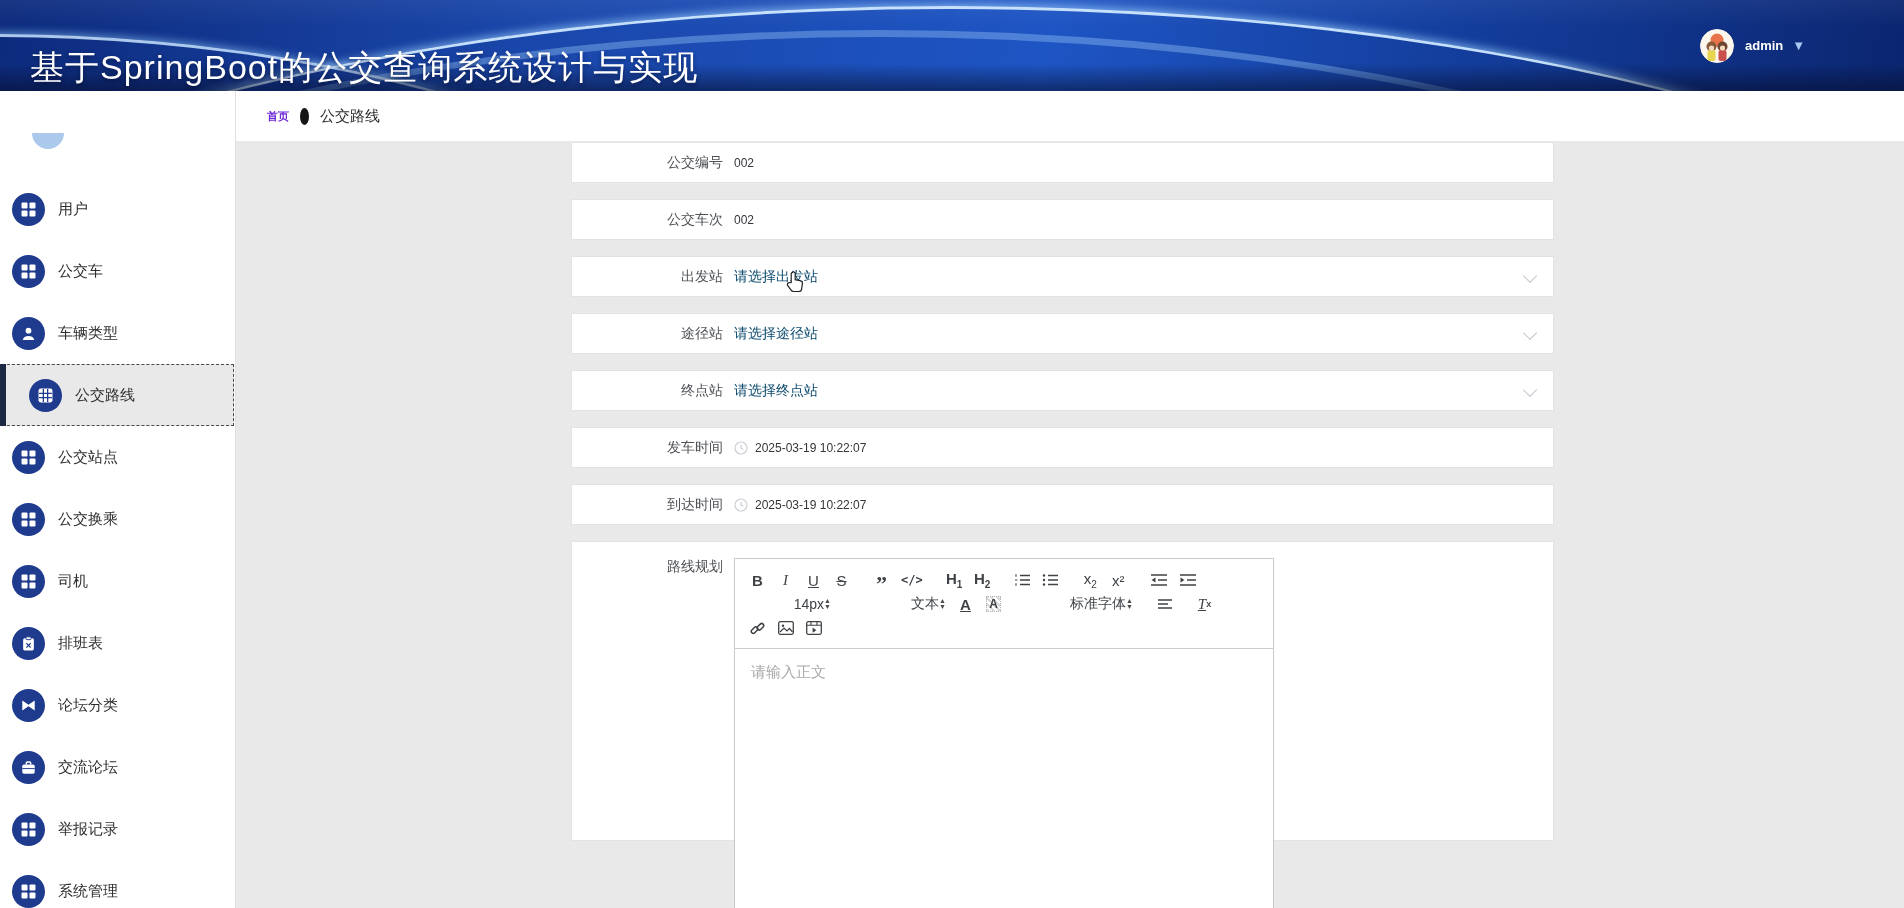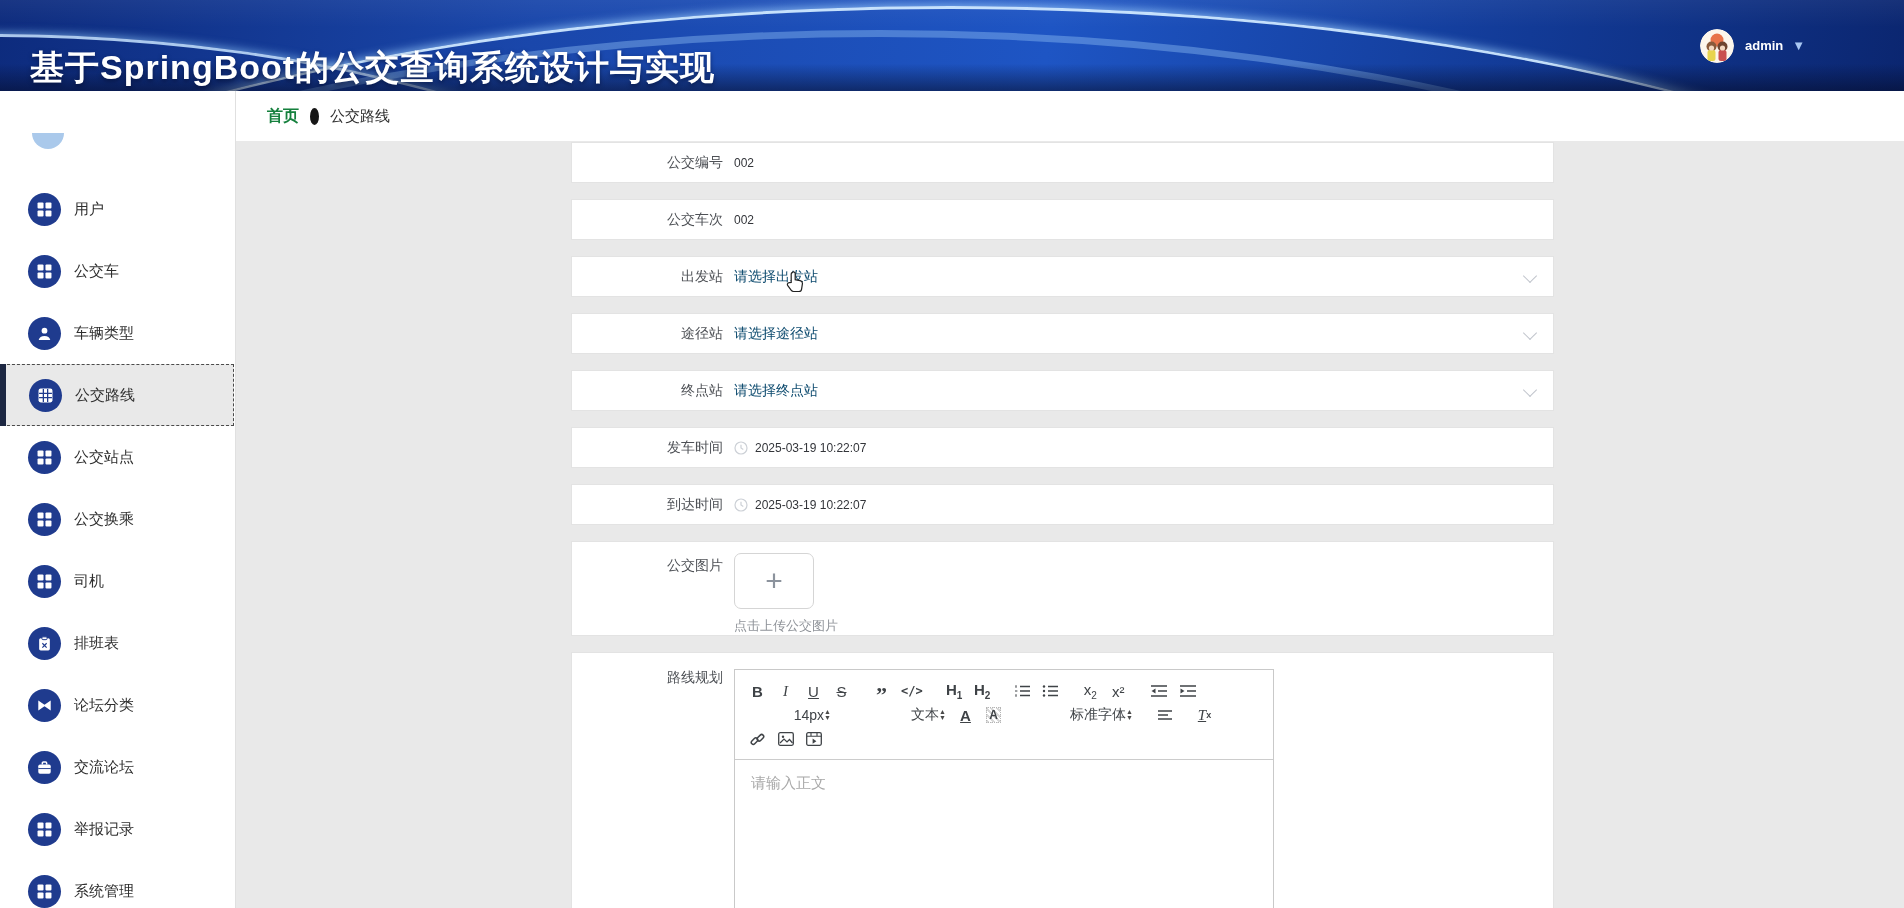--- a/index.html
+++ b/index.html
@@ -9,40 +9,40 @@
   
   .app-header{position:absolute;left:0;top:0;width:1904px;height:91px;overflow:hidden;
     background:linear-gradient(100deg,#0d2b7d 0%,#1a47ab 28%,#1e55c4 55%,#123a96 80%,#0b2670 100%)}
   .app-header::after{content:'';position:absolute;inset:0;
     background:linear-gradient(to bottom,rgba(255,255,255,.05),transparent 30%,transparent 70%,rgba(4,10,38,.55))}
   .arc{position:absolute;border-radius:50%;pointer-events:none}
   .arc.a1{width:2600px;height:1000px;left:-350px;top:6px;border-top:3px solid rgba(205,232,255,.95);box-shadow:0 -2px 10px rgba(160,210,255,.7)}
   .arc.a2{width:2600px;height:1150px;left:-420px;top:30px;border-top:7px solid rgba(150,198,248,.40)}
   .arc.a3{width:1700px;height:760px;left:-860px;top:34px;border-top:3px solid rgba(200,228,255,.85);box-shadow:0 -2px 8px rgba(150,205,255,.55)}
   .app-title{position:absolute;left:30px;top:50%;transform:translateY(-50%);color:#fff;font-size:34px;
-    font-weight:bold;letter-spacing:1px;text-shadow:0 2px 4px rgba(0,5,30,.5);z-index:2}
+    font-weight:normal;letter-spacing:1px;text-shadow:0 2px 4px rgba(0,5,30,.5);z-index:2}
   .user-box{position:absolute;left:1700px;top:50%;transform:translateY(-50%);display:flex;align-items:center;gap:11px;z-index:2;cursor:pointer}
   .avatar{width:34px;height:34px;border-radius:50%;overflow:hidden;flex:none}
   .admin-name{color:#fff;font-size:13px;font-weight:bold}
   .caret-down{color:#a9c7f2;font-size:13px;margin-left:-2px}
 
   
   .sidebar{position:absolute;left:0;top:91px;width:235px;height:817px;background:#fff;border-right:1px solid #e0e0e0;z-index:1}
   .scroll-avatar{position:absolute;left:32px;top:42px;width:32px;height:16px;border-radius:0 0 16px 16px;background:#aac9eb}
   .menu{position:absolute;top:87px;left:0;right:0}
-  .side-item{position:relative;height:62px;display:flex;align-items:center;padding-left:28px;cursor:pointer;box-sizing:border-box}
+  .side-item{position:relative;height:62px;display:flex;align-items:center;padding-left:12px;cursor:pointer;box-sizing:border-box}
   .side-icon{width:33px;height:33px;border-radius:50%;background:#1f3b8e;display:flex;align-items:center;justify-content:center;margin-right:13px;flex:none}
   .side-label{font-size:15px;color:#2f2f2f;white-space:nowrap}
   .side-item.selected{background:#e9e9e9;border:1px dashed #4a4a4a;margin:0 1px 0 2px;padding-left:26px}
   .sel-strip{position:absolute;left:-3px;top:-1px;bottom:-1px;width:6px;background:#1c2742}
 
   
   .main{position:absolute;left:236px;top:91px;width:1668px;height:817px;background:#e9e9e9;overflow:hidden}
   .breadcrumb{height:50px;background:#fff;display:flex;align-items:center;padding-left:31px;gap:11px}
-  .bc-home{font-size:16px;color:#15803d;font-weight:bold;cursor:pointer}
+  .bc-home{font-size:11px;color:#6d28d9;font-weight:bold;cursor:pointer}
   .bc-sep{width:9px;height:17px;border-radius:50%;background:#161616}
   .bc-current{font-size:15px;color:#2d2d2d}
 
   .form-wrap{padding:1px 0 0 335px}
   .form-row{width:983px;background:#fff;border:1px solid #e3e3e3;box-sizing:border-box;display:flex;
             align-items:center;margin-bottom:16px;height:41px;position:relative}
   .form-label{width:151px;text-align:right;font-size:14px;color:#4e5156;flex:none}
   .field-content{margin-left:11px;display:flex;align-items:center;flex:1;height:100%;cursor:text}
   .form-value{font-size:12px;color:#33353a}
   .placeholder-text{font-size:14px;color:#0c4a6e}
@@ -289,29 +289,20 @@
         <div class="field-content">
           <span class="clock-wrap">
             <svg viewBox="0 0 14 14" width="14" height="14">
               <circle cx="7" cy="7" r="6" fill="none" stroke="#ccd0d6" stroke-width="1.2"></circle>
               <path d="M7 3.8V7l2.3 1.4" fill="none" stroke="#ccd0d6" stroke-width="1.2"></path>
             </svg>
           </span>
           <span class="form-value">2025-03-19 10:22:07</span>
         </div>
       </div>
-      <div class="form-row row-image">
-        <label class="form-label">公交图片</label>
-        <div class="field-content">
-          <div class="upload-box">
-            <span><span class="plus">+</span></span>
-          </div>
-          <div class="upload-hint">点击上传公交图片</div>
-        </div>
-      </div>
       <div class="form-row row-editor">
         <label class="form-label">路线规划</label>
         <div class="editor">
           <div class="ql-toolbar">
             <div class="tb-row">
               <span class="tb-btn">
                 <span class="tg b">B</span>
               </span>
               <span class="tb-btn">
                 <span class="tg i" style="font-family:'Liberation Serif',serif">I</span>

